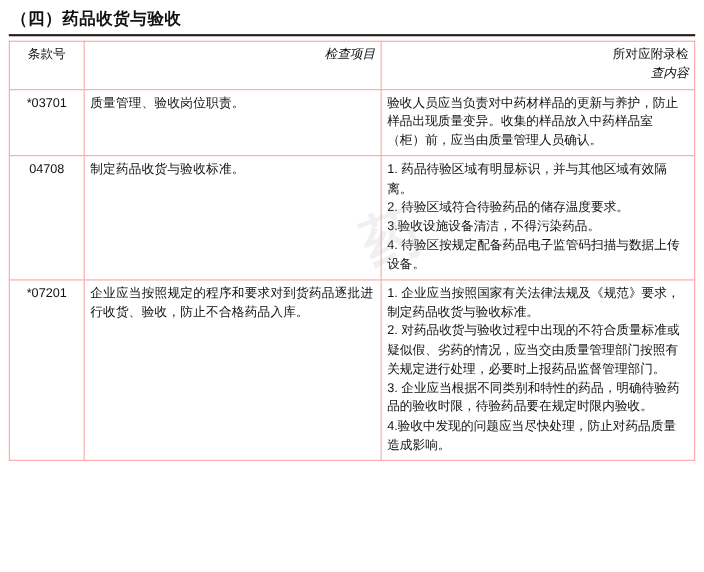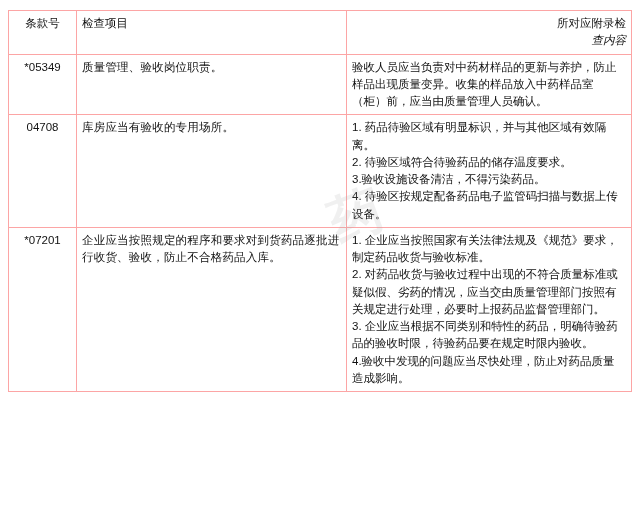--- a/index.html
+++ b/index.html
@@ -50,21 +50,21 @@
   .col-content { width: auto; }
 
   thead th {
     font-weight: normal;
     text-align: center;
     vertical-align: middle;
     height: 30px;
     padding: 3px 5px;
   }
   th.head-code { text-align: center; }
-  th.head-item { text-align: left; }
+  th.head-item { text-align: right; font-style: italic; }
   th.head-content {
     text-align: left;
     position: relative;
     padding-right: 4px;
   }
   th.head-content .line1 {
     display: block;
     text-align: right;
     white-space: nowrap;
   }
@@ -100,20 +100,21 @@
     pointer-events: none;
     user-select: none;
     white-space: nowrap;
   }
 </style>
 </head>
 <body>
 
 <div class="page">
 
+  <div class="doc-title">（四）药品收货与验收</div>
 
   <div class="watermark">药</div>
 
   <table class="doc-table">
     <colgroup>
       <col class="col-code">
       <col class="col-item">
       <col class="col-content">
     </colgroup>
     <thead>
@@ -121,29 +122,29 @@
         <th class="head-code">条款号</th>
         <th class="head-item">检查项目</th>
         <th class="head-content">
           <span class="line1">所对应附录检</span>
           <span class="line2">查内容</span>
         </th>
       </tr>
     </thead>
     <tbody>
       <tr>
-        <td class="cell-code">*05349</td>
+        <td class="cell-code">*03701</td>
         <td class="cell-item">质量管理、验收岗位职责。</td>
         <td class="cell-content">
           <span class="content-line">验收人员应当负责对中药材样品的更新与养护，防止样品出现质量变异。收集的样品放入中药样品室（柜）前，应当由质量管理人员确认。</span>
         </td>
       </tr>
       <tr>
         <td class="cell-code">04708</td>
-        <td class="cell-item">库房应当有验收的专用场所。</td>
+        <td class="cell-item">制定药品收货与验收标准。</td>
         <td class="cell-content">
           <span class="content-line">1. 药品待验区域有明显标识，并与其他区域有效隔离。</span>
           <span class="content-line">2. 待验区域符合待验药品的储存温度要求。</span>
           <span class="content-line">3.验收设施设备清洁，不得污染药品。</span>
           <span class="content-line">4. 待验区按规定配备药品电子监管码扫描与数据上传设备。</span>
         </td>
       </tr>
       <tr>
         <td class="cell-code">*07201</td>
         <td class="cell-item">企业应当按照规定的程序和要求对到货药品逐批进行收货、验收，防止不合格药品入库。</td>

